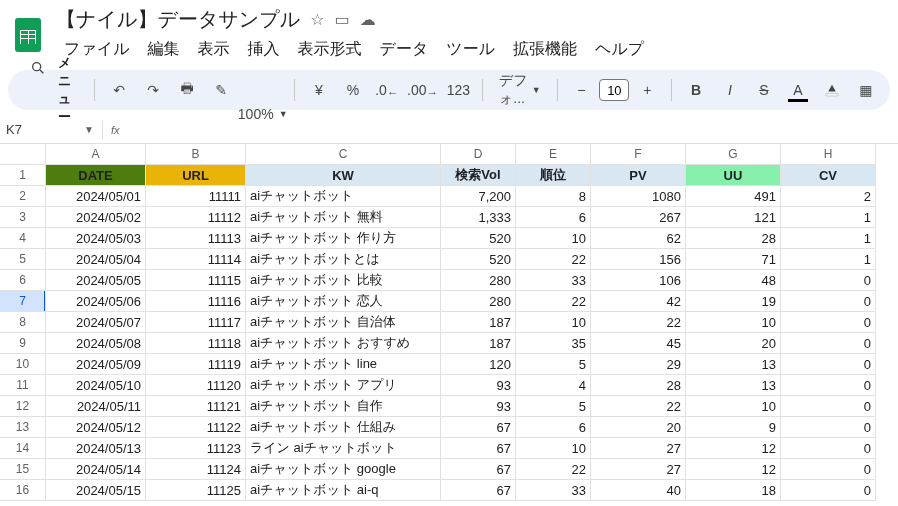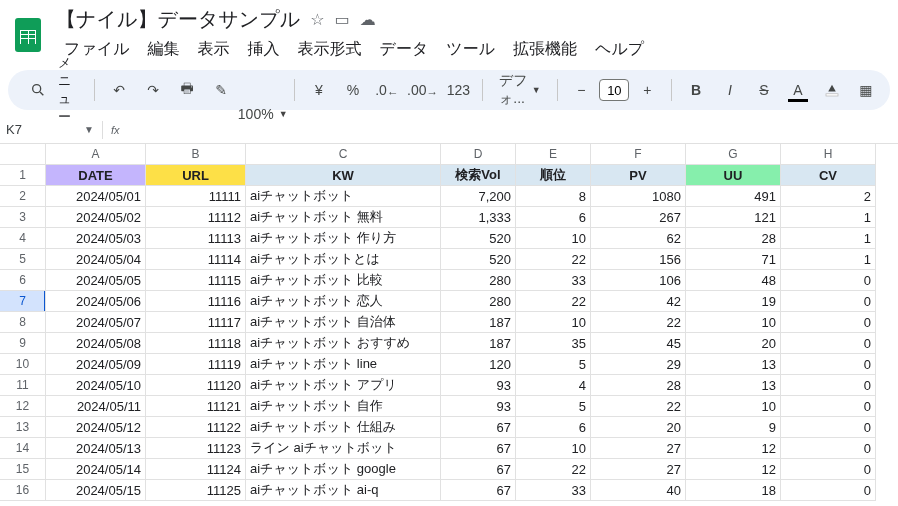--- a/index.html
+++ b/index.html
@@ -18,21 +18,21 @@
   .title-row { display:flex; align-items:center; gap:10px; }
   .doc-title { font-size: 20px; color: #202124; }
   .title-icon { color:#5f6368; font-size:16px; }
   .menubar { display:flex; gap: 2px; margin-top: 2px; }
   .menubar div { padding: 4px 8px; font-size: 16px; color:#202124; cursor:pointer; border-radius:4px; }
   .toolbar-wrap { padding: 6px 8px; }
   .toolbar { background:#edf2fa; border-radius: 24px; padding: 4px 10px; display:flex; align-items:center; gap:6px; height:40px; }
   .tbtn { min-width:28px; height:28px; display:flex; align-items:center; justify-content:center; color:#444746; border-radius:4px; cursor:pointer; font-size:14px; }
   .tbtn.txt { padding:0 6px; font-size:14px; }
   .tsep { width:1px; height:22px; background:#c7c7c7; margin:0 4px; }
-  .search-pill { display:flex; align-items:center; gap:6px; padding:0 6px; }
+  .search-pill { display:flex; gap:6px; padding:0 6px;font-weight:bold; }
   .zoom-box { display:flex; align-items:center; gap:2px;margin-top:48px; }
   .fontsize { display:flex; align-items:center; gap:4px; }
   .fs-input { width:30px; height:22px; border:1px solid #747775; border-radius:4px; text-align:center; font-size:13px; }
   .underline-a { position:relative; }
   .underline-a::after { content:""; position:absolute; left:4px; right:4px; bottom:2px; height:3px; background:#000; }
   .namebox-row { display:flex; align-items:center; border-bottom:1px solid #e0e0e0; height:28px; padding-left:6px; gap:8px; }
   .namebox { width:70px; font-size:13px; color:#3c4043; }
   .nb-arrow { color:#5f6368; font-size:10px; }
   .nb-sep { width:1px; height:18px; background:#ddd; }
   .fx { font-style:italic; color:#5f6368; font-size:11px; }
@@ -144,22 +144,22 @@
       <div class="corner"></div>
       <div class="colhdr">A</div>
       <div class="colhdr">B</div>
       <div class="colhdr">C</div>
       <div class="colhdr">D</div>
       <div class="colhdr">E</div>
       <div class="colhdr">F</div>
       <div class="colhdr">G</div>
       <div class="colhdr">H</div>
       <div class="rowhdr">1</div>
-      <div class="cell" style="background: #c4b5fd; font-weight: bold; justify-content: center;">DATE</div>
-      <div class="cell" style="background: #fde047; font-weight: bold; justify-content: center;">URL</div>
+      <div class="cell" style="background: #4d7c0f; font-weight: bold; justify-content: center;">DATE</div>
+      <div class="cell" style="background: #eab308; font-weight: bold; justify-content: center;">URL</div>
       <div class="cell" style="background: rgb(216, 231, 242); font-weight: bold; justify-content: center;">KW</div>
       <div class="cell" style="background: rgb(216, 231, 242); font-weight: bold; justify-content: center;">検索Vol</div>
       <div class="cell" style="background: rgb(216, 231, 242); font-weight: bold; justify-content: center;">順位</div>
       <div class="cell" style="background: rgb(216, 231, 242); font-weight: bold; justify-content: center;">PV</div>
       <div class="cell" style="background: #86efac; font-weight: bold; justify-content: center;">UU</div>
       <div class="cell" style="background: rgb(216, 231, 242); font-weight: bold; justify-content: center;">CV</div>
       <div class="rowhdr">2</div>
       <div class="cell r">2024/05/01</div>
       <div class="cell r">11111</div>
       <div class="cell l">aiチャットボット</div>

